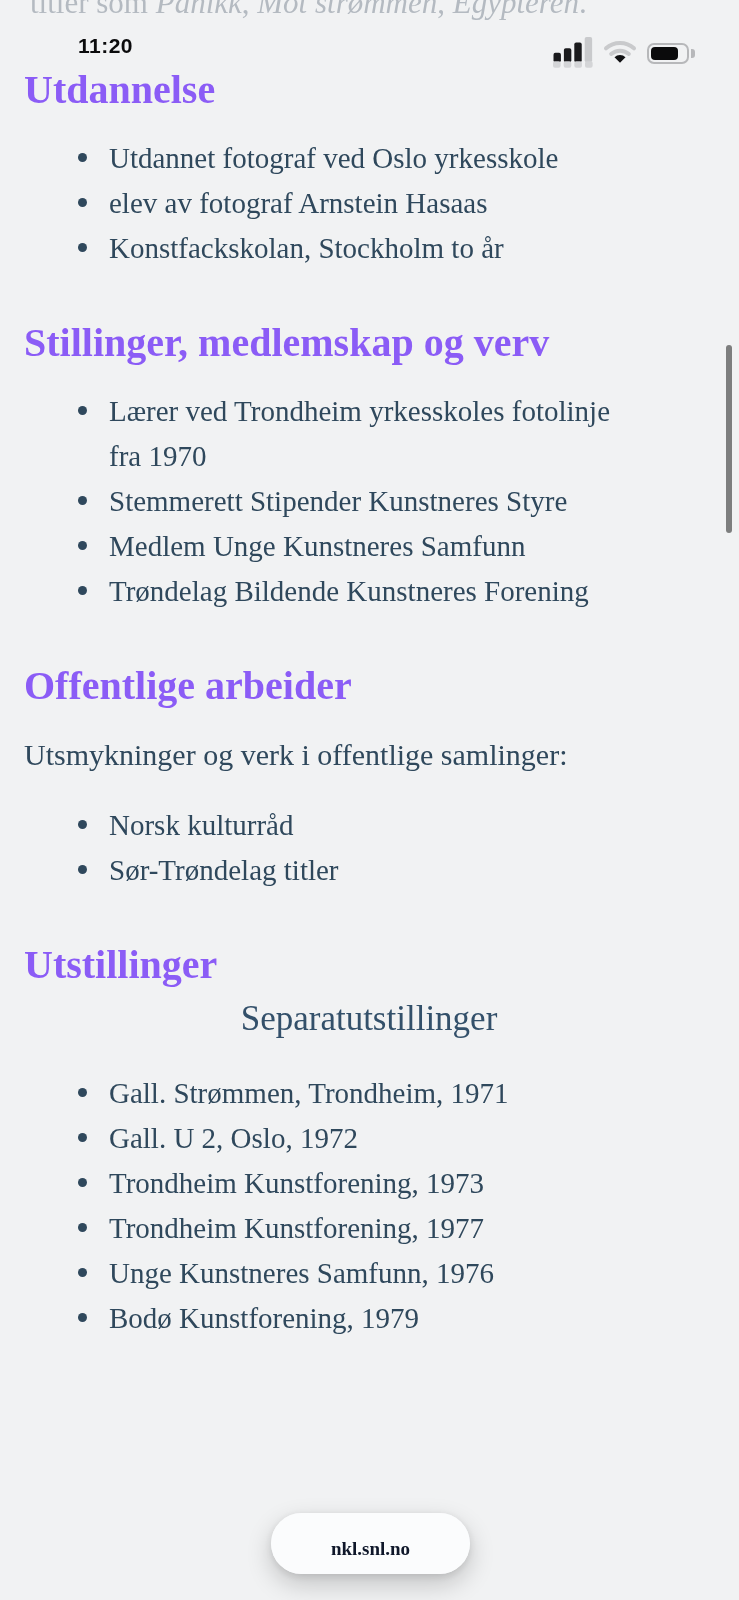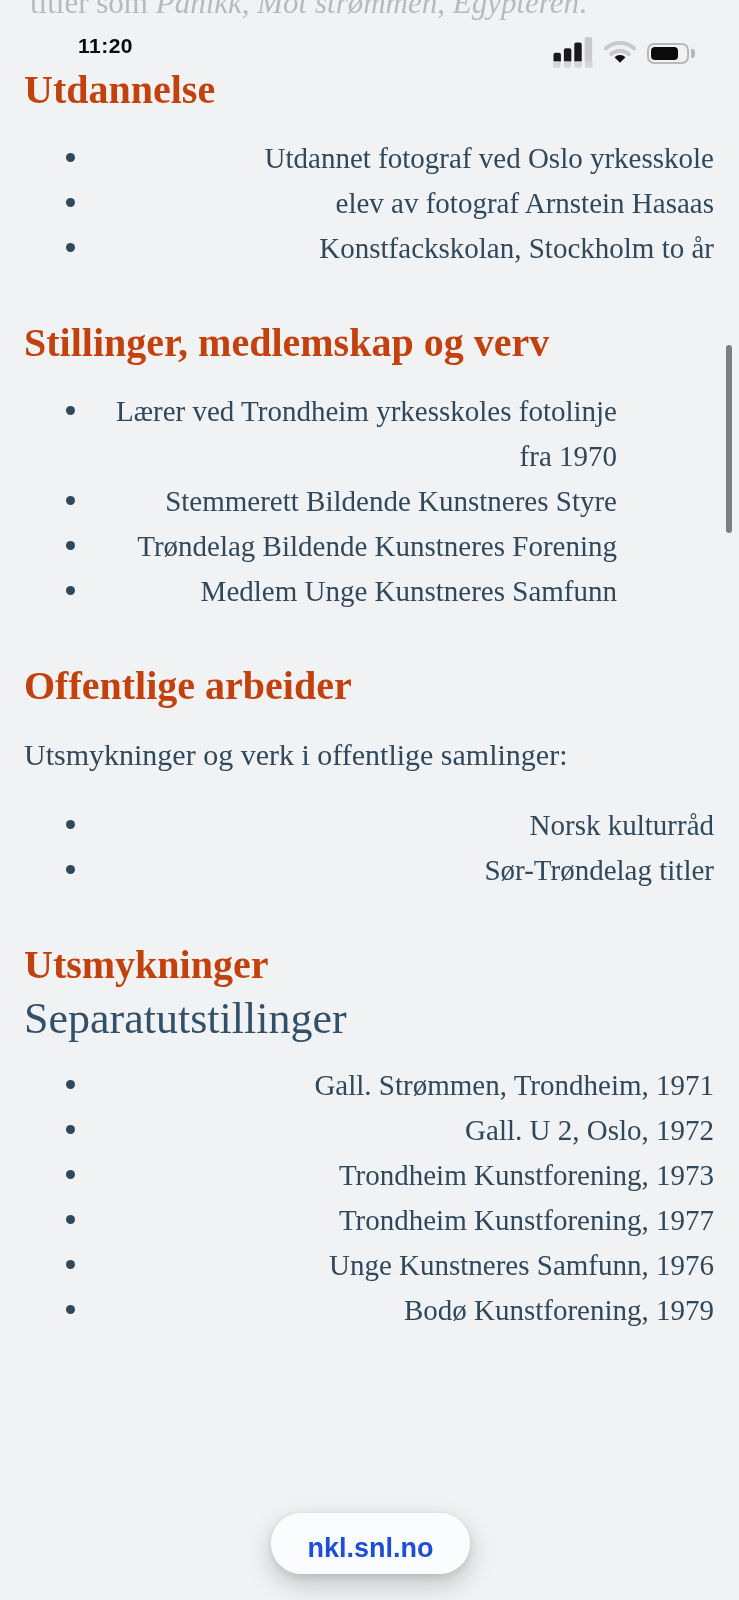--- a/index.html
+++ b/index.html
@@ -60,37 +60,38 @@
   }
 
   
   .article {
     position: absolute;
     top: 64px; left: 24px; right: 25px;
   }
   h2 {
     font-size: 40px; line-height: 52px;
     font-weight: 700;
-    color: #c2410c;
+    color: #8b5cf6;
     margin: 46px 0 20px 0;
   }
   section:first-of-type h2 { margin-top: 0; }
   h3 {
-    font-size: 44px; line-height: 44px;
+    font-size: 35px; line-height: 44px;
     font-weight: 400;
     color: #33506a;
-    margin: 4px 0 22px 0;
+    margin: 4px 0 30px 0;
+    text-align: center;
   }
   p.intro {
     font-size: 30px; line-height: 45px;
     margin: 0 0 26px 0;
   }
   ul {
     list-style: none;
-    margin: 0; padding: 0 0 0 73px; text-align: right;
+    margin: 12px; padding: 0 0 0 73px;
   }
   li {
     position: relative;
     font-size: 29px; line-height: 45px;
   }
   li::before {
     content: "";
     position: absolute;
     left: -31px; top: 17px;
     width: 9px; height: 9px;
@@ -106,23 +107,23 @@
     left: 271px; top: 1513px;
     width: 199px; height: 61px;
     border-radius: 31px;
     background: rgba(253,254,255,0.82);
     -webkit-backdrop-filter: blur(6px) saturate(120%);
     backdrop-filter: blur(6px) saturate(120%);
     box-shadow: 0 10px 26px rgba(0,0,0,0.20), 0 2px 8px rgba(0,0,0,0.10);
     display: flex; align-items: center; justify-content: center;
   }
   .url-pill-label {
-    font-family: Liberation Sans, sans-serif;
-    font-weight: 700; font-size: 27px;
-    color: #1d4ed8;
+    font-family: Liberation Serif, serif;
+    font-weight: 700; font-size: 19px;
+    color: #0f172a;
     padding-top: 10px;
   }
 </style>
 </head>
 <body>
 
 <div class="top-clipped"><span>titler som </span><span class="it">Panikk</span><span>, </span><span class="it">Mot strømmen</span><span>, </span><span class="it">Egypteren</span><span>.</span></div>
 
 <div class="status-time">11:20</div>
 
@@ -167,37 +168,37 @@
       </ul>
   </section>
 
   <section>
   </section>
 
   <section class="sec-stillinger">
     <h2>Stillinger, medlemskap og verv</h2>
     <ul>
         <li>Lærer ved Trondheim yrkesskoles fotolinje fra 1970</li>
-        <li>Stemmerett Bildende Kunstneres Styre</li>
+        <li>Stemmerett Stipender Kunstneres Styre</li>
+        <li>Medlem Unge Kunstneres Samfunn</li>
         <li>Trøndelag Bildende Kunstneres Forening</li>
-        <li>Medlem Unge Kunstneres Samfunn</li>
       </ul>
   </section>
 
   <section>
     <h2>Offentlige arbeider</h2>
     <p class="intro">Utsmykninger og verk i offentlige samlinger:</p>
     <ul>
         <li>Norsk kulturråd</li>
         <li>Sør-Trøndelag titler</li>
       </ul>
   </section>
 
   <section class="sec-utstillinger">
-    <h2>Utsmykninger</h2>
+    <h2>Utstillinger</h2>
     <h3>Separatutstillinger</h3>
     <ul>
         <li>Gall. Strømmen, Trondheim, 1971</li>
         <li>Gall. U 2, Oslo, 1972</li>
         <li>Trondheim Kunstforening, 1973</li>
         <li>Trondheim Kunstforening, 1977</li>
         <li>Unge Kunstneres Samfunn, 1976</li>
         <li>Bodø Kunstforening, 1979</li>
       </ul>
   </section>

